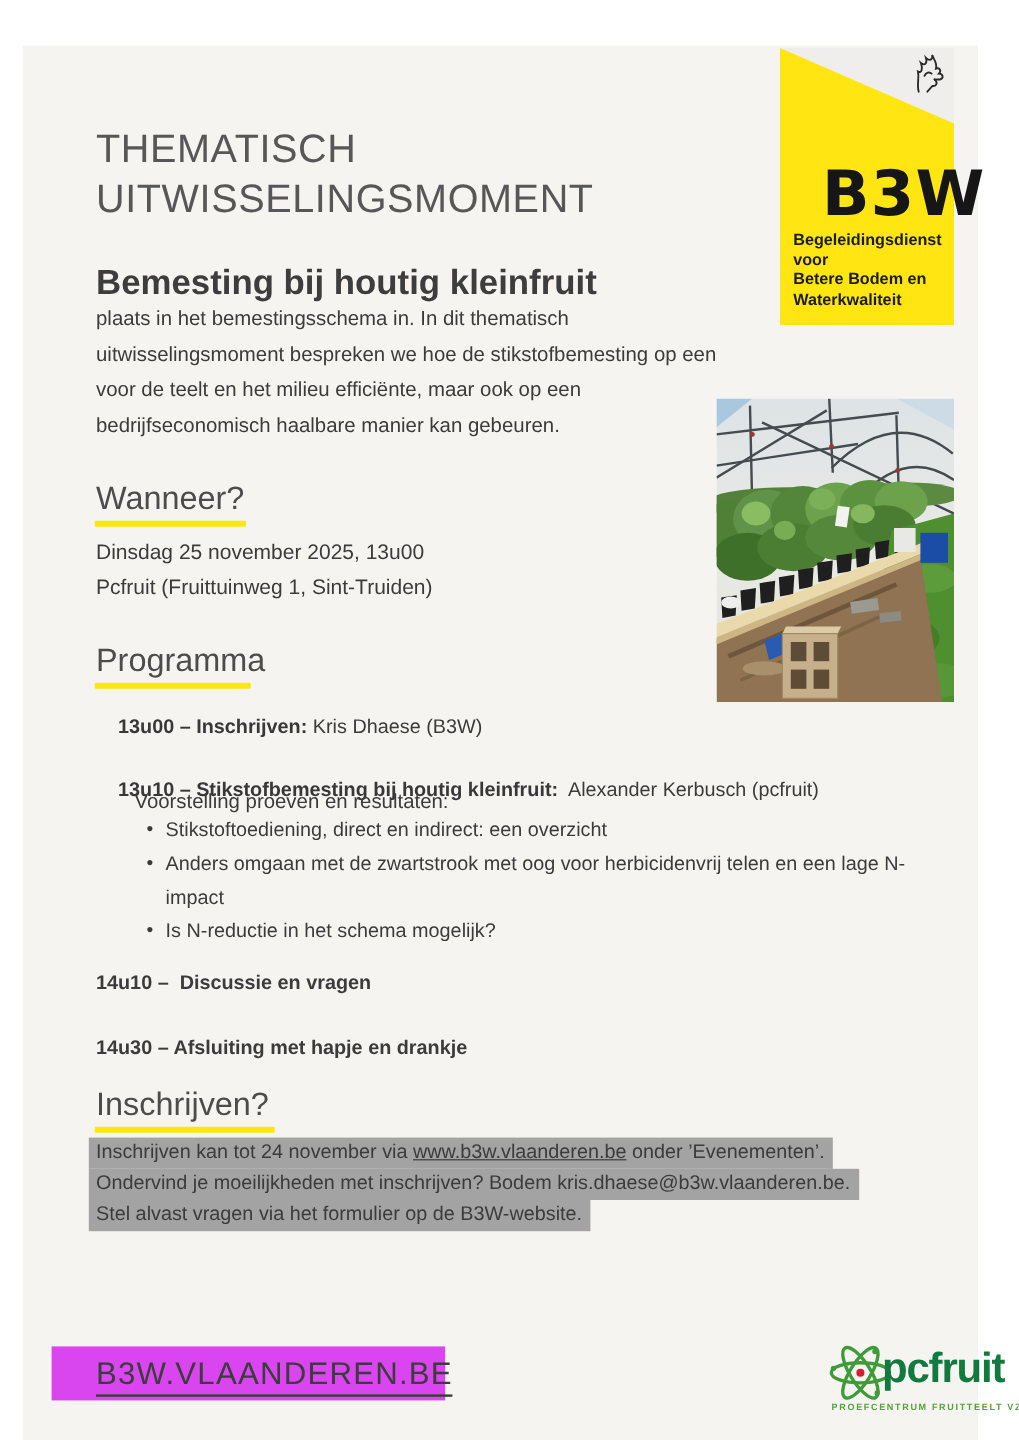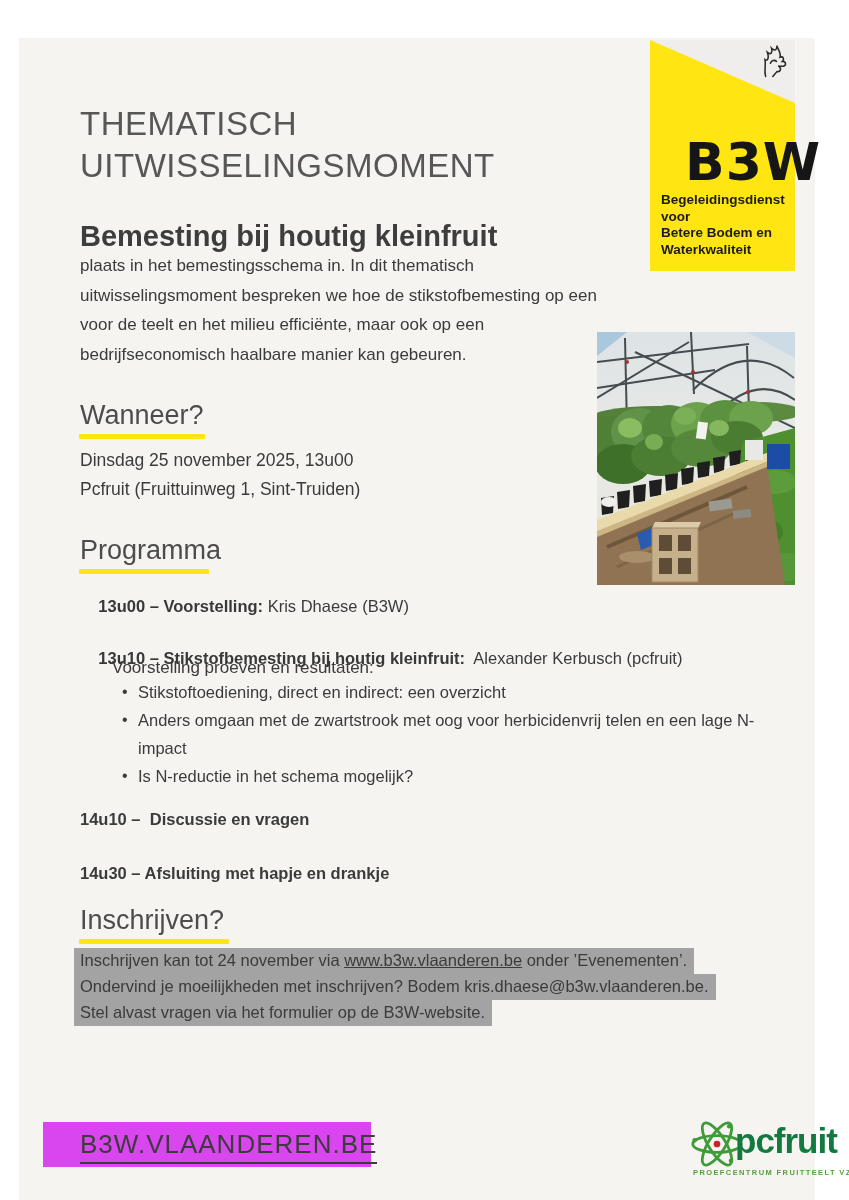--- a/index.html
+++ b/index.html
@@ -205,21 +205,21 @@
   <div class="abs yellow-line" style="left:79px;top:434px;width:126px;"></div>
   <div class="abs when-lines">
     <div>Dinsdag 25 november 2025, 13u00</div>
     <div>Pcfruit (Fruittuinweg 1, Sint-Truiden)</div>
   </div>
 
   <div class="abs sec-heading" style="left:80px;top:535px;">Programma</div>
   <div class="abs yellow-line" style="left:79px;top:569px;width:130px;"></div>
 
   <div class="abs prog-line" style="left:80px;top:578px;">
-    <b>13u00 – Voorstelling:</b><span> Kris Dhaese (B3W)</span>
+    <b>13u00 – Inschrijven:</b><span> Kris Dhaese (B3W)</span>
   </div>
   <div class="abs prog-line" style="left:80px;top:630px;">
     <b>13u10 – Stikstofbemesting bij houtig kleinfruit:</b><span>  Alexander Kerbusch (pcfruit)</span>
   </div>
   <div class="abs prog-sub">Voorstelling proeven en resultaten:</div>
   <ul class="abs bullets">
     <li>Stikstoftoediening, direct en indirect: een overzicht</li>
     <li>Anders omgaan met de zwartstrook met oog voor herbicidenvrij telen en een lage N-impact</li>
     <li>Is N-reductie in het schema mogelijk?</li>
   </ul>

